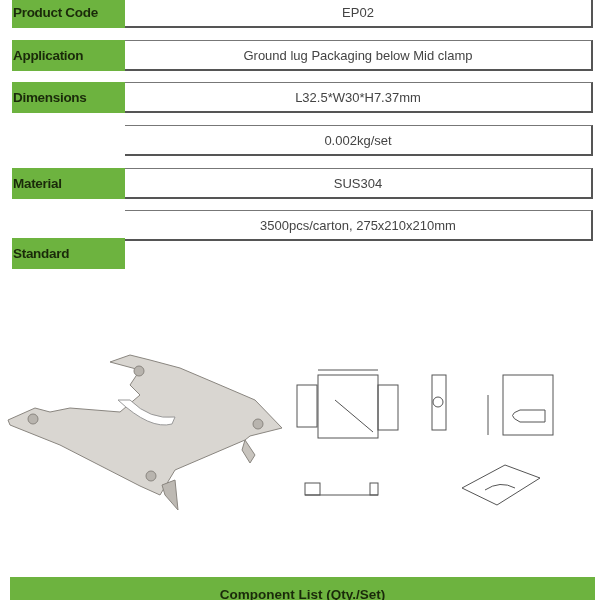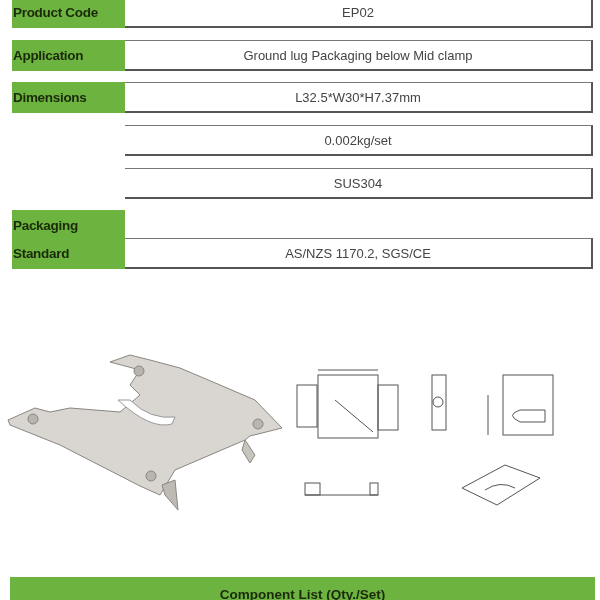--- a/index.html
+++ b/index.html
@@ -29,28 +29,28 @@
     <div class="value">Ground lug Packaging below Mid clamp</div>
   </div>
   <div class="row" style="top:82px">
     <div class="label">Dimensions</div>
     <div class="value">L32.5*W30*H7.37mm</div>
   </div>
   <div class="row" style="top:125px">
     <div class="value">0.002kg/set</div>
   </div>
   <div class="row" style="top:168px">
+    <div class="label">Material</div>
     <div class="value">SUS304</div>
   </div>
   <div class="row" style="top:210px">
-    <div class="label">Packaging</div>
+    <div class="value">3500pcs/carton, 275x210x210mm</div>
   </div>
   <div class="row" style="top:238px">
     <div class="label">Standard</div>
-    <div class="value">AS/NZS 1170.2, SGS/CE</div>
   </div>
 </div>
 
 <svg class="figures" viewBox="0 345 600 190" width="600" height="190">
 
   <g fill="#d9d6d1" stroke="#8a8680" stroke-width="1">
     <path d="M8,420 L35,408 L50,412 L70,408 L120,412 L140,395 L130,385 L140,370 L110,362 L130,355 L150,360 L180,368 L220,385 L255,400 L282,428 L250,436 L245,440 L175,470 L160,495 L140,486 L60,445 L10,425 Z"></path>
     <path d="M118,400 Q150,430 172,424 L175,417 Q150,420 130,400 Z" fill="#fff" stroke="#999"></path>
     <circle cx="33" cy="419" r="5" fill="#b8b4ae"></circle>
     <circle cx="139" cy="371" r="5" fill="#b8b4ae"></circle>

